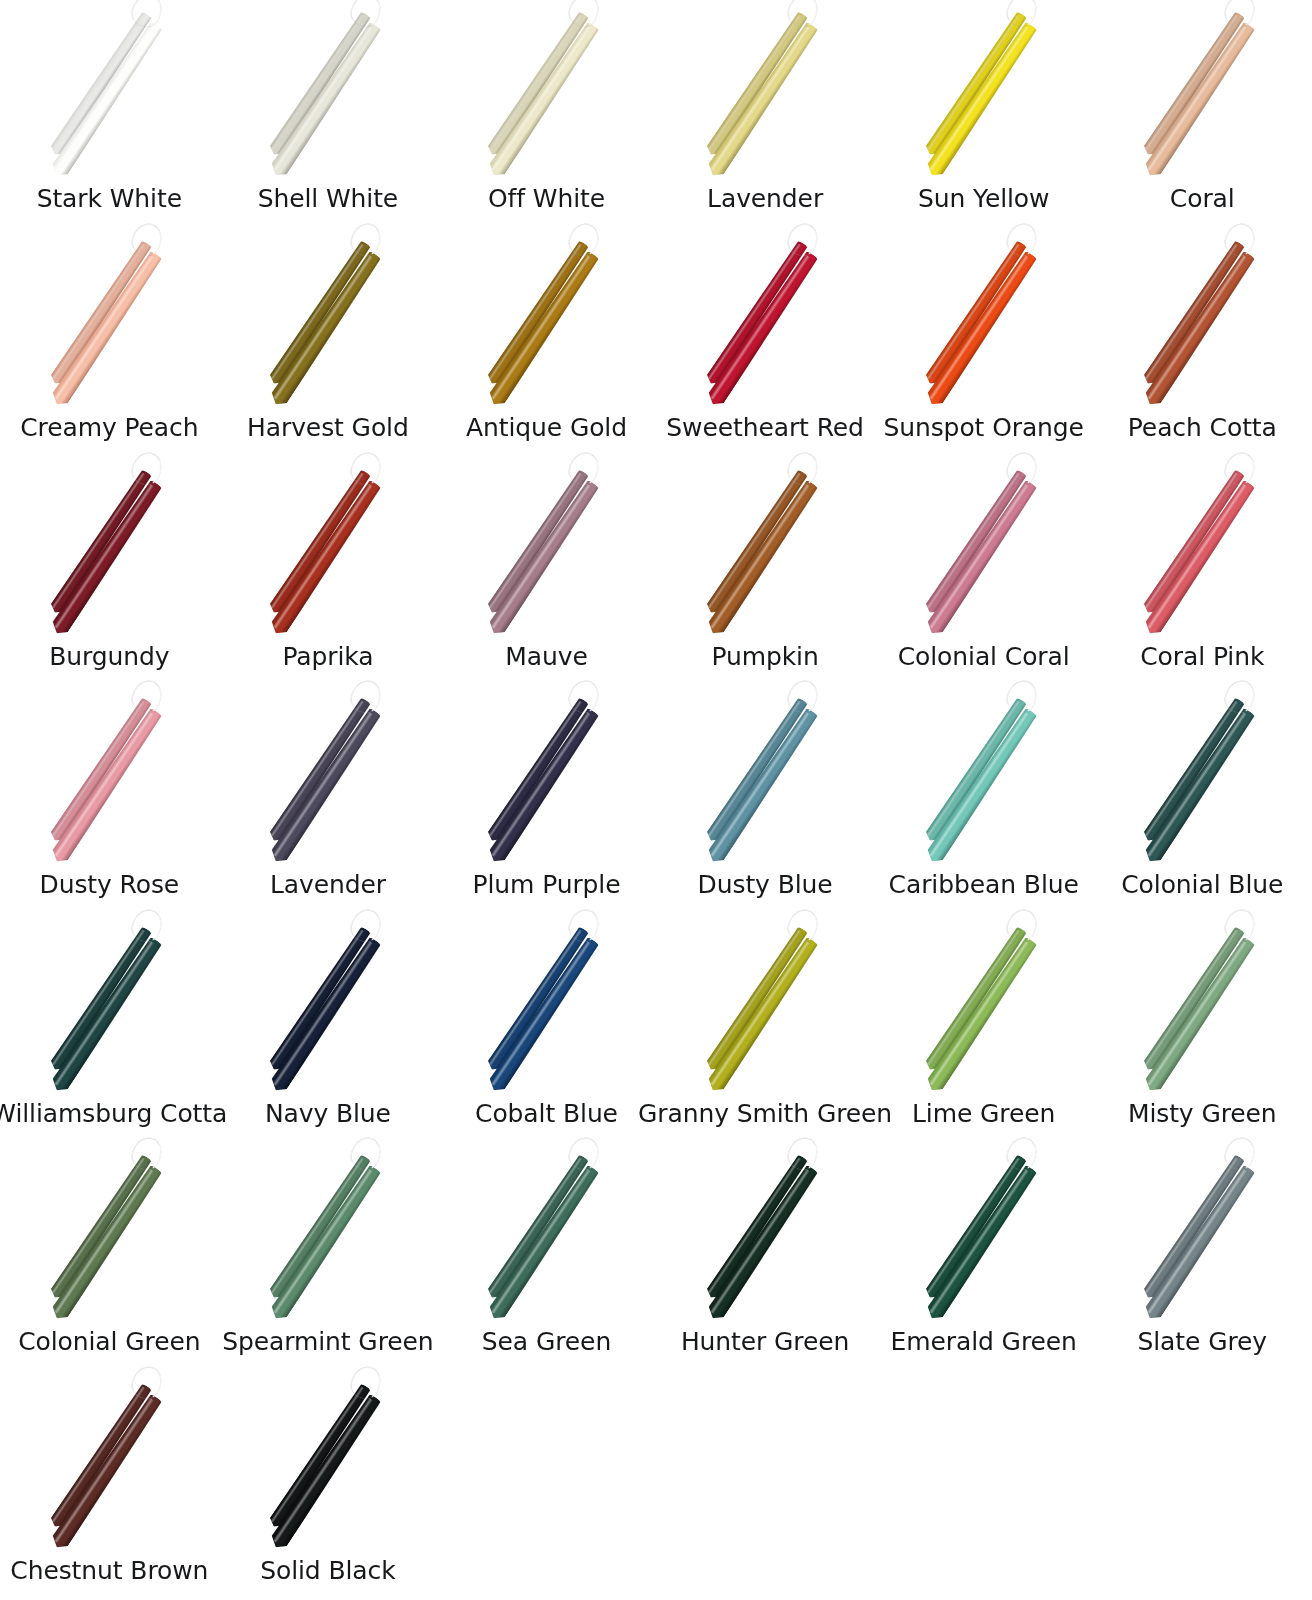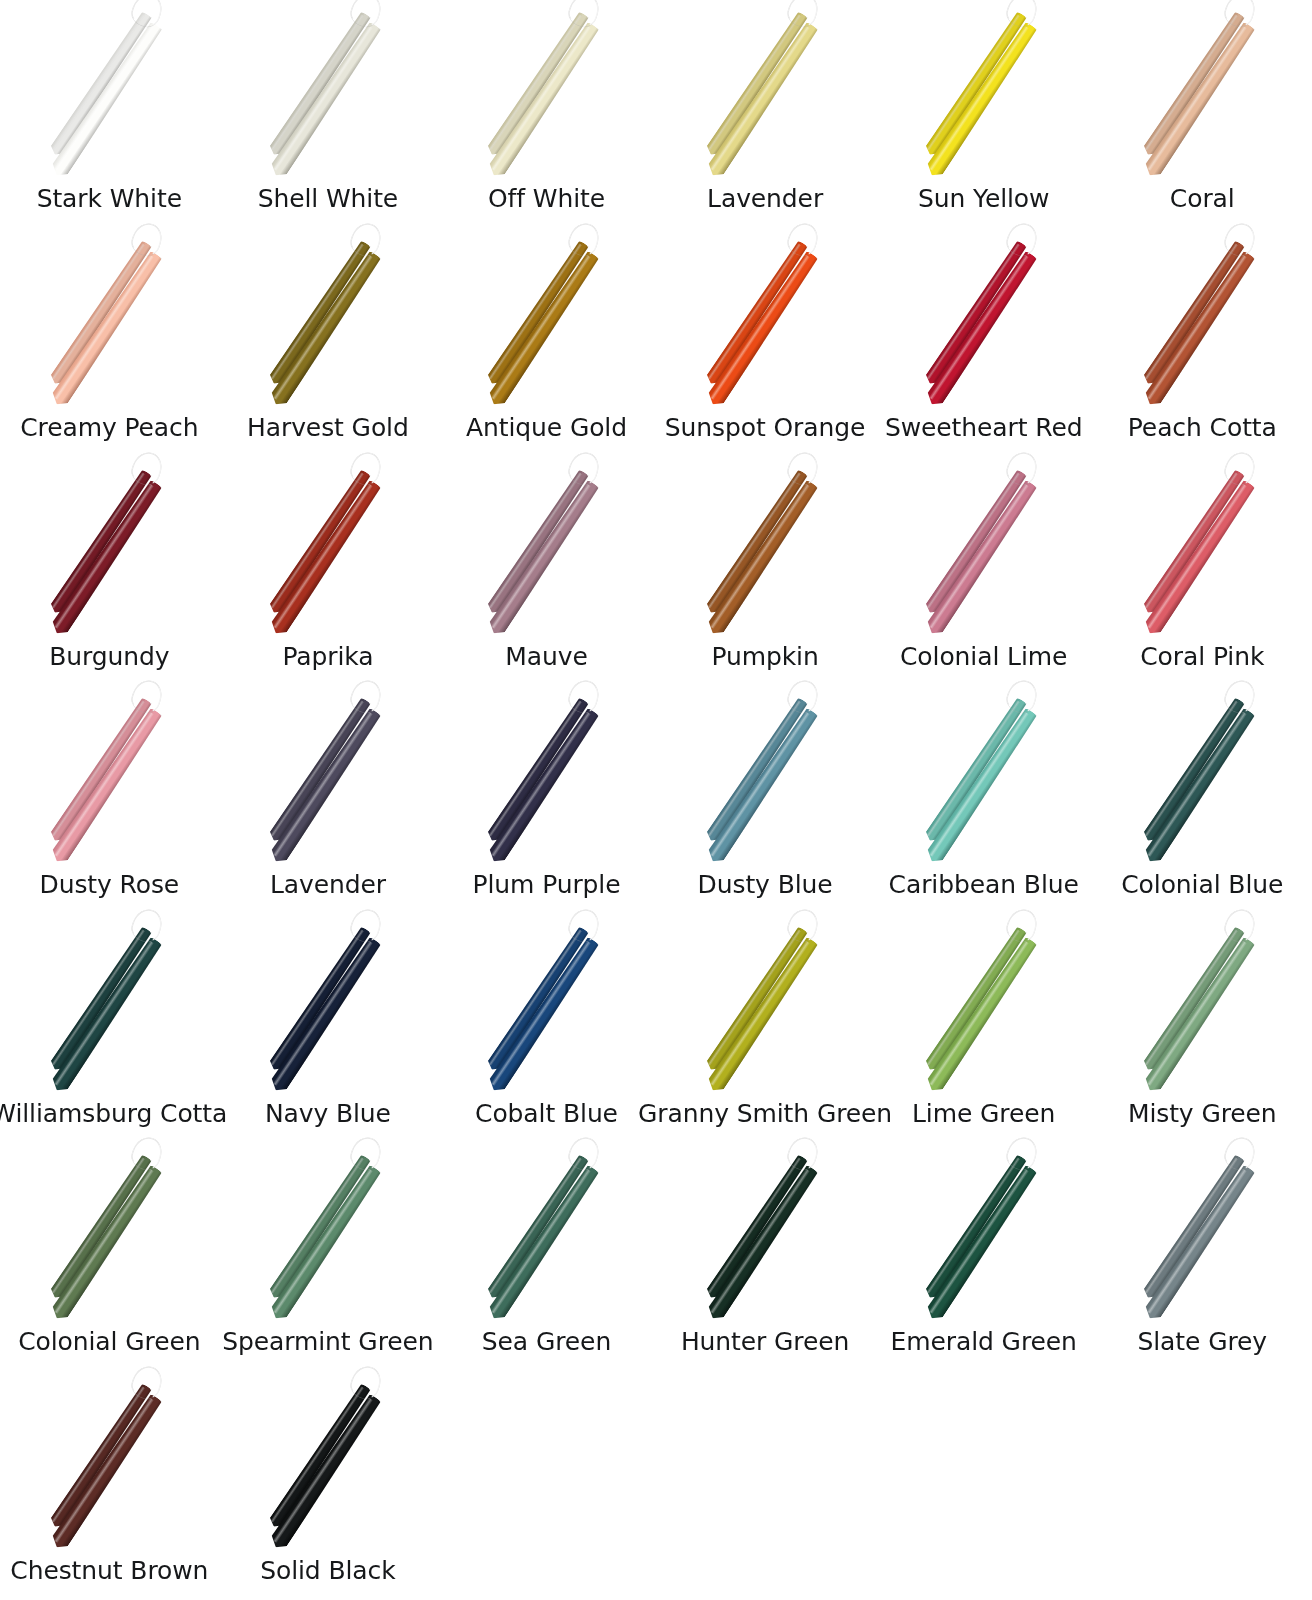--- a/index.html
+++ b/index.html
@@ -224,40 +224,40 @@
           <div class="taper back" style="background: linear-gradient(to right, rgb(134, 93, 12) 0%, rgb(171, 123, 22) 45%, rgb(171, 123, 22) 70%, rgb(134, 93, 12) 100%);"></div>
           <div class="taper front" style="background: linear-gradient(to right, rgb(134, 93, 12) 0%, rgb(171, 123, 22) 38%, rgb(171, 123, 22) 68%, rgb(134, 93, 12) 100%);"></div>
         </div>
       </div>
       <div class="label">Antique Gold</div>
     </div>
     <div class="swatch">
       <div class="candle-art">
         <div class="pair">
           <div class="wick"></div>
+          <div class="taper back" style="background: linear-gradient(to right, rgb(147, 13, 34) 0%, rgb(192, 21, 48) 45%, rgb(192, 21, 48) 70%, rgb(147, 13, 34) 100%);"></div>
+          <div class="taper front" style="background: linear-gradient(to right, rgb(147, 13, 34) 0%, rgb(192, 21, 48) 38%, rgb(192, 21, 48) 68%, rgb(147, 13, 34) 100%);"></div>
+        </div>
+      </div>
+      <div class="label">Sweetheart Red</div>
+    </div>
+    <div class="swatch">
+      <div class="candle-art">
+        <div class="pair">
+          <div class="wick"></div>
           <div class="taper back" style="background: linear-gradient(to right, rgb(194, 56, 12) 0%, rgb(236, 75, 22) 45%, rgb(236, 75, 22) 70%, rgb(194, 56, 12) 100%);"></div>
           <div class="taper front" style="background: linear-gradient(to right, rgb(194, 56, 12) 0%, rgb(236, 75, 22) 38%, rgb(236, 75, 22) 68%, rgb(194, 56, 12) 100%);"></div>
         </div>
       </div>
       <div class="label">Sunspot Orange</div>
     </div>
     <div class="swatch">
       <div class="candle-art">
         <div class="pair">
           <div class="wick"></div>
-          <div class="taper back" style="background: linear-gradient(to right, rgb(147, 13, 34) 0%, rgb(192, 21, 48) 45%, rgb(192, 21, 48) 70%, rgb(147, 13, 34) 100%);"></div>
-          <div class="taper front" style="background: linear-gradient(to right, rgb(147, 13, 34) 0%, rgb(192, 21, 48) 38%, rgb(192, 21, 48) 68%, rgb(147, 13, 34) 100%);"></div>
-        </div>
-      </div>
-      <div class="label">Sweetheart Red</div>
-    </div>
-    <div class="swatch">
-      <div class="candle-art">
-        <div class="pair">
-          <div class="wick"></div>
           <div class="taper back" style="background: linear-gradient(to right, rgb(141, 60, 34) 0%, rgb(179, 84, 52) 45%, rgb(179, 84, 52) 70%, rgb(141, 60, 34) 100%);"></div>
           <div class="taper front" style="background: linear-gradient(to right, rgb(141, 60, 34) 0%, rgb(179, 84, 52) 38%, rgb(179, 84, 52) 68%, rgb(141, 60, 34) 100%);"></div>
         </div>
       </div>
       <div class="label">Peach Cotta</div>
     </div>
     <div class="swatch">
       <div class="candle-art">
         <div class="pair">
           <div class="wick"></div>
@@ -298,21 +298,21 @@
       <div class="label">Pumpkin</div>
     </div>
     <div class="swatch">
       <div class="candle-art">
         <div class="pair">
           <div class="wick"></div>
           <div class="taper back" style="background: linear-gradient(to right, rgb(168, 93, 114) 0%, rgb(204, 123, 145) 45%, rgb(204, 123, 145) 70%, rgb(168, 93, 114) 100%);"></div>
           <div class="taper front" style="background: linear-gradient(to right, rgb(168, 93, 114) 0%, rgb(204, 123, 145) 38%, rgb(204, 123, 145) 68%, rgb(168, 93, 114) 100%);"></div>
         </div>
       </div>
-      <div class="label">Colonial Lime</div>
+      <div class="label">Colonial Coral</div>
     </div>
     <div class="swatch">
       <div class="candle-art">
         <div class="pair">
           <div class="wick"></div>
           <div class="taper back" style="background: linear-gradient(to right, rgb(184, 67, 78) 0%, rgb(221, 93, 103) 45%, rgb(221, 93, 103) 70%, rgb(184, 67, 78) 100%);"></div>
           <div class="taper front" style="background: linear-gradient(to right, rgb(184, 67, 78) 0%, rgb(221, 93, 103) 38%, rgb(221, 93, 103) 68%, rgb(184, 67, 78) 100%);"></div>
         </div>
       </div>
       <div class="label">Coral Pink</div>

